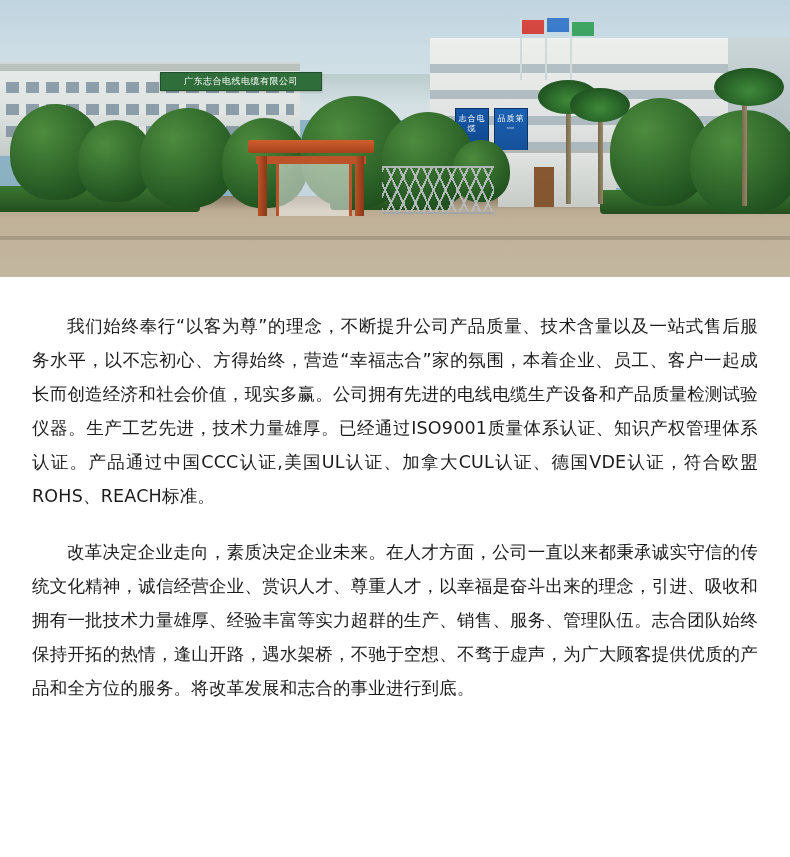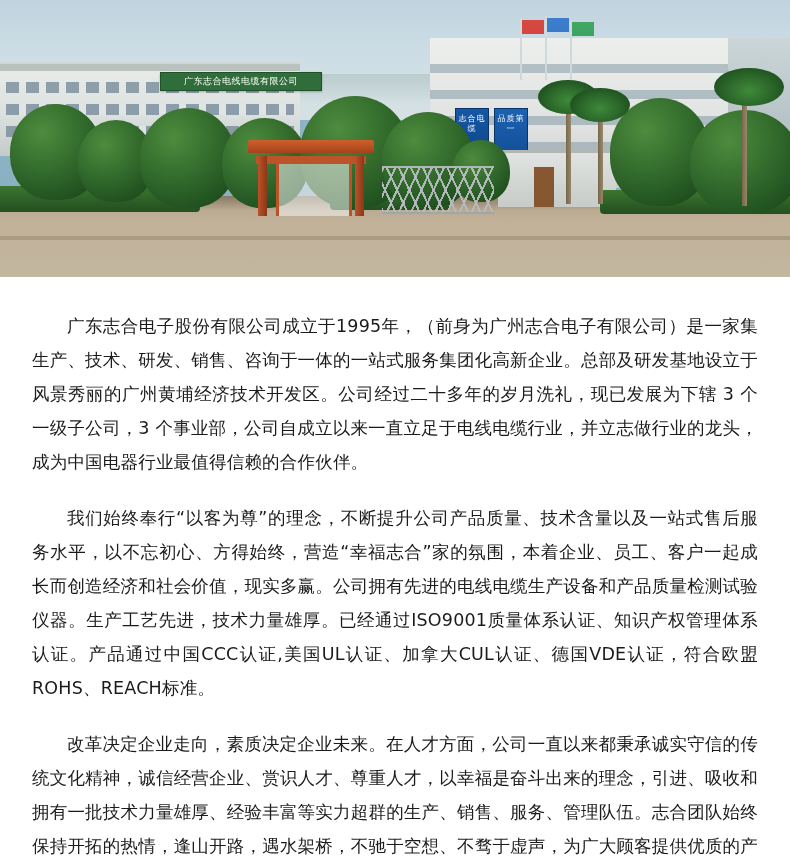--- a/index.html
+++ b/index.html
@@ -369,18 +369,17 @@
       <div class="post post-r"></div>
       <div class="inner"></div>
     </div>
 
     <div class="fence"></div>
 
     <div class="photo-overlay"></div>
   </div>
 
   <div class="body-wrap">
-    <p class="para">广东志合电子股份有限公司成立于1995年，（前身为广州志合电子有限公司）是一家集生产、技术、研发、销售、咨询于一体的一站式服务集团化高新企业。总部及研发基地设立于风景秀丽的广州黄埔经济技术开发区。公司经过二十多年的岁月洗礼，现已发展为下辖 3 个一级子公司，3 个事业部，公司自成立以来一直立足于电线电缆行业，并立志做行业的龙头，成为中国电器行业最值得信赖的合作伙伴。</p>
     <p class="para">我们始终奉行“以客为尊”的理念，不断提升公司产品质量、技术含量以及一站式售后服务水平，以不忘初心、方得始终，营造“幸福志合”家的氛围，本着企业、员工、客户一起成长而创造经济和社会价值，现实多赢。公司拥有先进的电线电缆生产设备和产品质量检测试验仪器。生产工艺先进，技术力量雄厚。已经通过ISO9001质量体系认证、知识产权管理体系认证。产品通过中国CCC认证,美国UL认证、加拿大CUL认证、德国VDE认证，符合欧盟ROHS、REACH标准。</p>
     <p class="para">改革决定企业走向，素质决定企业未来。在人才方面，公司一直以来都秉承诚实守信的传统文化精神，诚信经营企业、赏识人才、尊重人才，以幸福是奋斗出来的理念，引进、吸收和拥有一批技术力量雄厚、经验丰富等实力超群的生产、销售、服务、管理队伍。志合团队始终保持开拓的热情，逢山开路，遇水架桥，不驰于空想、不骛于虚声，为广大顾客提供优质的产品和全方位的服务。将改革发展和志合的事业进行到底。</p>
   </div>
 
 </div>
 
 </body></html>

